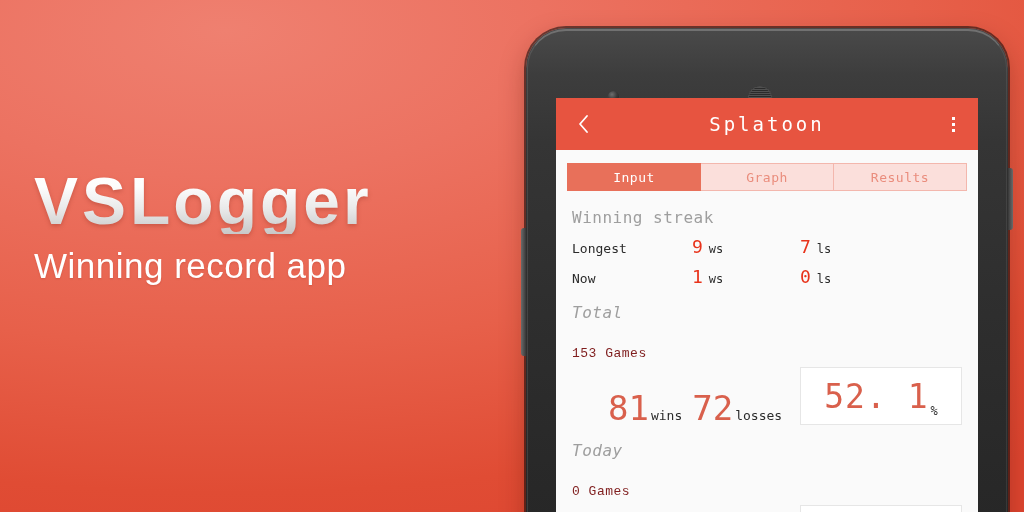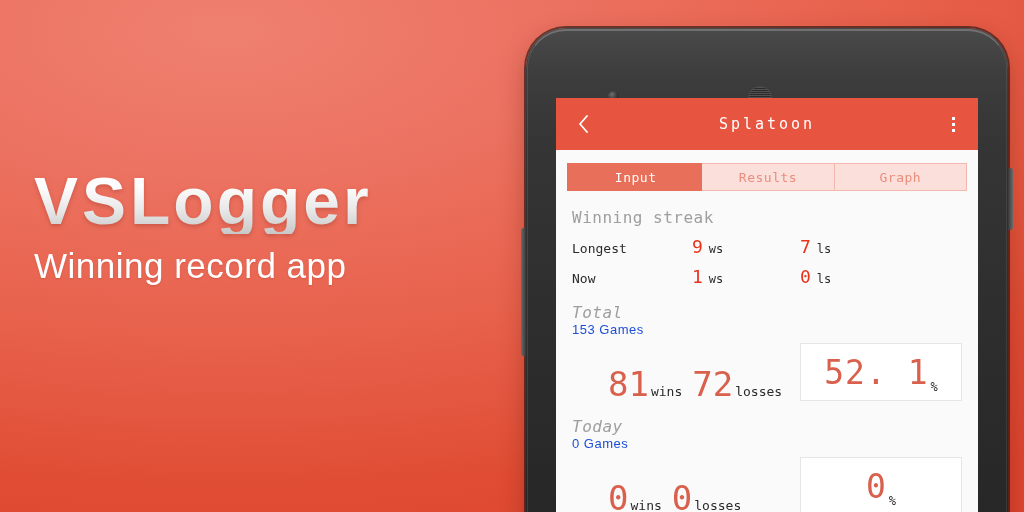--- a/index.html
+++ b/index.html
@@ -147,21 +147,21 @@
     display: flex;
     align-items: center;
     justify-content: center;
   }
   .back-icon svg { display: block; }
   .appbar-title {
     position: absolute;
     left: 0; right: 0;
     text-align: center;
     color: #ffffff;
-    font-size: 15px;
+    font-size: 19px;
     letter-spacing: 3px;
     font-family: "DejaVu Sans Mono", monospace;
     pointer-events: none;
   }
   .overflow-icon {
     margin-left: auto;
     width: 22px;
     height: 26px;
     display: flex;
     flex-direction: column;
@@ -187,21 +187,21 @@
     align-items: center;
     justify-content: center;
     font-size: 13px;
     font-family: "DejaVu Sans Mono", monospace;
     letter-spacing: 0.5px;
     background: #fbdfdb;
     color: #ea8d7d;
     border: 1px solid #f3b7ad;
     border-left: none;
   }
-  .tab:first-child { border-left: 3px solid #7f1d1d; }
+  .tab:first-child { border-left: 1px solid #7f1d1d; }
   .tab.active {
     background: #e8705a;
     color: #ffffff;
     border-color: #e8705a;
   }
 
   .content { padding: 0 16px; }
 
   .section-head {
     color: #9e9e9e;
@@ -232,24 +232,24 @@
     color: #e8331b;
     font-size: 18px;
     margin-right: 6px;
   }
   .streak-unit {
     color: #2b2b2b;
     font-size: 12px;
   }
 
   .games-line {
-    margin-top: 0;
+    margin-top: 24px;
     font-size: 13px;
-    color: #1d4ed8;
-    font-family: Liberation Sans, sans-serif;
+    color: #7f1d1d;
+    font-family: Liberation Mono, monospace;
     letter-spacing: 0.5px;
   }
 
   .stat-row {
     display: flex;
     align-items: flex-end;
     margin-top: 6px;
   }
   .wl-group {
     display: flex;
@@ -324,22 +324,22 @@
         <div class="appbar-title">Splatoon</div>
         <div class="overflow-icon">
           <i></i>
           <i></i>
           <i></i>
         </div>
       </div>
 
       <div class="tabs">
         <div class="tab active">Input</div>
+        <div class="tab">Graph</div>
         <div class="tab">Results</div>
-        <div class="tab">Graph</div>
       </div>
 
       <div class="content">
 
         <div class="section-head">Winning streak</div>
 
         <div class="streak-row">
           <span class="streak-label">Longest</span>
           <span class="streak-cell">
             <span class="streak-num">9</span>

